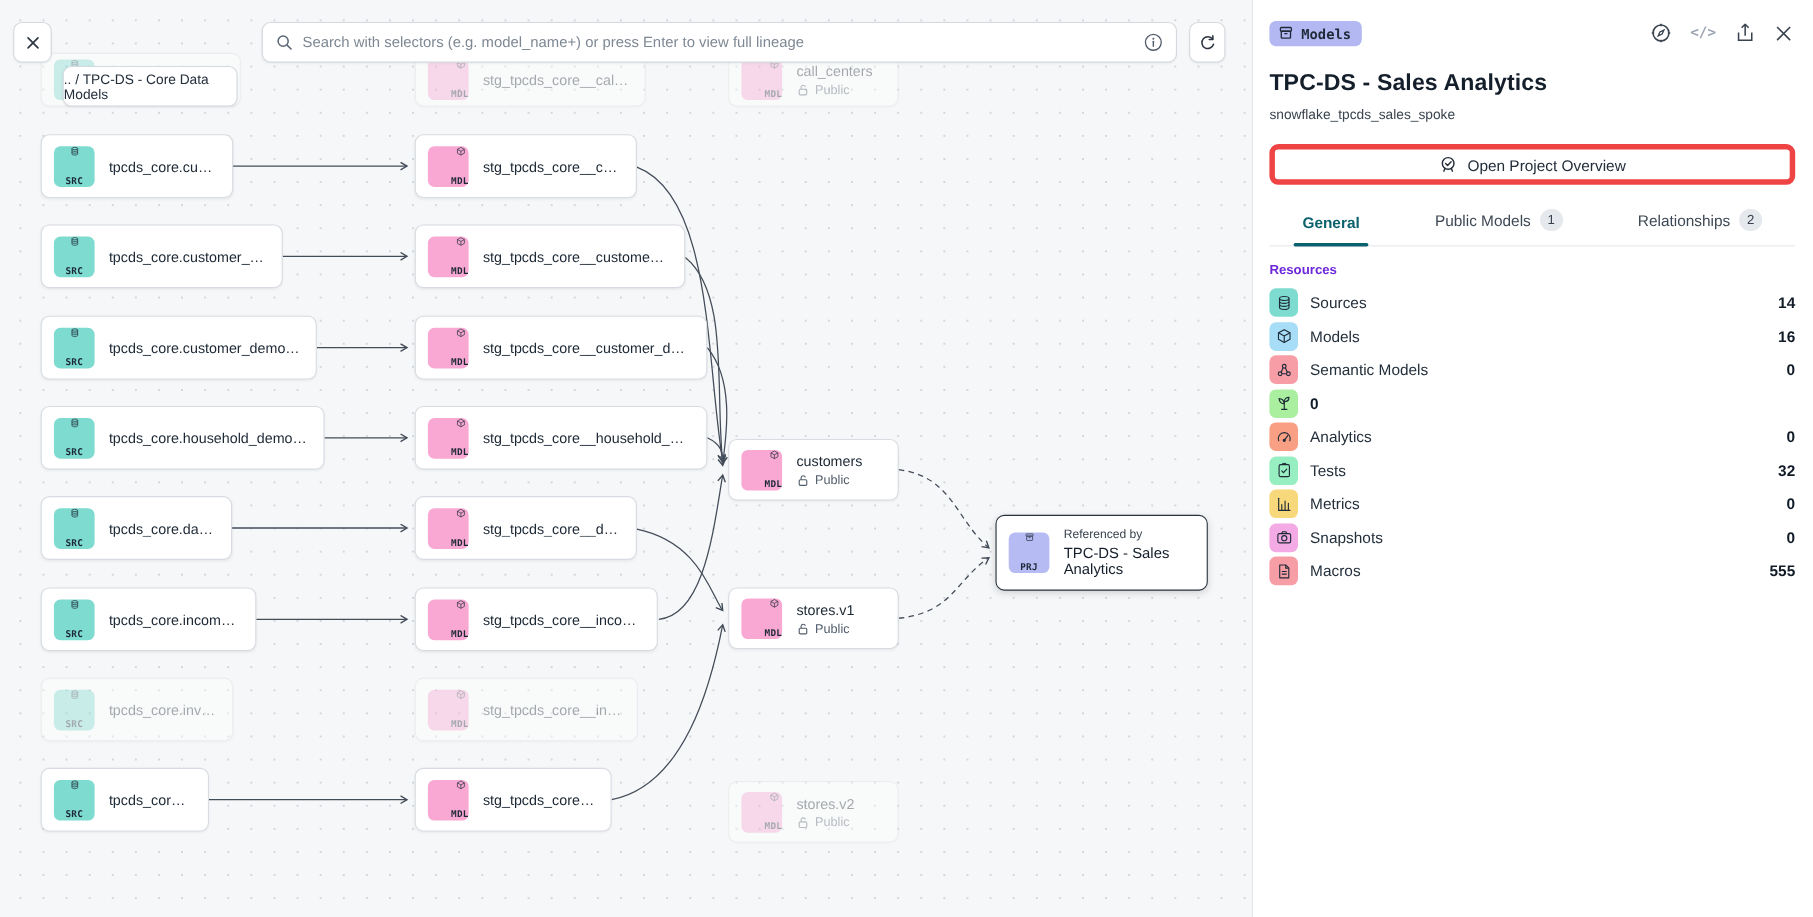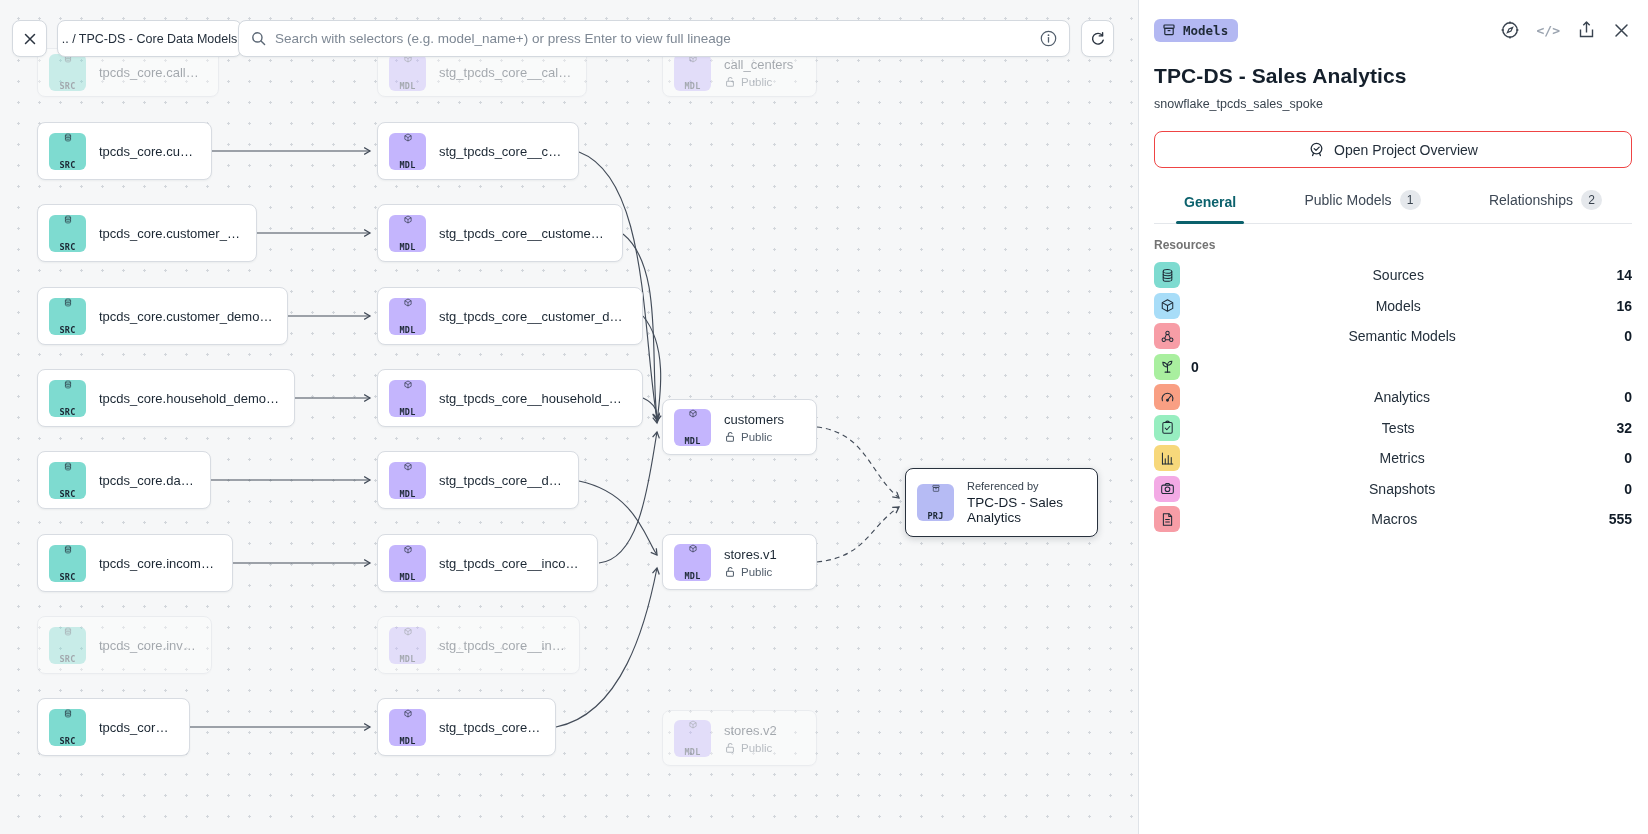--- a/index.html
+++ b/index.html
@@ -17,72 +17,72 @@
 
   .node { position:absolute; z-index:2; background:#fff; border:1px solid #d8dce2;
     border-radius:8px; display:flex; align-items:center; gap:13px;
     padding:0 14px 0 11px; box-shadow:0 1px 2px rgba(22,32,42,.05); cursor:pointer; }
   .node.faded { opacity:.38; }
   .node.selected { border:1.8px solid #28313d; box-shadow:0 2px 7px rgba(22,32,42,.18); }
   .kindbox { width:37px; height:37px; border-radius:6px; flex:none;
     display:flex; flex-direction:column; align-items:center; justify-content:center; }
   .kindbox .k { font:700 8.5px "DejaVu Sans Mono", monospace; color:#1c2835; margin-top:18px; letter-spacing:.2px; }
   .kind-src { background:#7edbd0; }
-  .kind-mdl { background:#c4b5fd; }
+  .kind-mdl { background:#f9a8d4;align-items:flex-end; }
   .kind-prj { background:#b6bbf4;text-align:center; }
   .node .txt { min-width:0; }
   .node .label { font-size:13px; color:#1b2733; white-space:nowrap; overflow:hidden; text-overflow:ellipsis; }
   .node .public { display:flex; align-items:center; gap:5px; font-size:11.5px; color:#515d6a; margin-top:4px; }
   .node .refby { font-size:11px; color:#38434f; margin-bottom:3px; }
   .node .prjname { font-size:13.5px; color:#141f2b; }
 
   
   .toolbar { position:absolute; left:0; top:0; width:100%; z-index:5; }
   .pill { position:absolute; top:20px; background:#fff; border:1px solid #d4d9df;
     border-radius:8px; height:37px; display:flex; align-items:center;
     box-shadow:0 1px 2px rgba(22,32,42,.05); }
   .tool-btn { justify-content:center; cursor:pointer; }
-  .crumb { left:57px; width:185px; justify-content:center;
-    font-size:12.5px; color:#242f3c; cursor:pointer; }
+  .crumb { left:57px; width:159px; justify-content:center;
+    font-size:12.5px; color:#242f3c; cursor:pointer;margin-top:40px; }
   .searchbox { left:238px; width:832px; padding:0 12px; gap:9px; }
   .searchbox input { flex:1; border:none; outline:none; font-size:13.5px;
     font-family:Liberation Sans, sans-serif; color:#2a3542; background:transparent; }
   .searchbox input::placeholder { color:#7e8894; }
 
   
   .panel { width:509px; height:834px; background:#fff; padding:18px 16px 0 15px; position:relative; }
   .panel-head { display:flex; align-items:center; justify-content:space-between; }
   .type-badge { display:inline-flex; align-items:center; gap:7px; background:#b3b8f2;
     color:#1f2a38; border-radius:6px; padding:4px 10px 4px 8px;
     font:600 12.5px "DejaVu Sans Mono", monospace; }
   .head-icons { display:flex; align-items:center; gap:13px; }
   .icon-btn { background:none; border:none; cursor:pointer; padding:2px; display:flex; align-items:center; color:#39434f; }
   .icon-btn.dim { color:#9aa3af; }
   .code-glyph { font:600 13px "DejaVu Sans Mono", monospace; }
 
   .panel-title { font-size:21px; font-weight:700; color:#141f2b; margin-top:22px; letter-spacing:.1px; }
   .panel-sub { font-size:12.5px; color:#39444f; margin-top:9px; }
 
   .overview-btn { margin-top:20px; width:100%; height:37px; background:#fff;
-    border:1px solid #ef4444; border-radius:8px; cursor:pointer;
+    border:5px solid #ef4444; border-radius:8px; cursor:pointer;
     display:flex; align-items:center; justify-content:center; gap:9px;
     font-family:"Liberation Sans",sans-serif; font-size:14px; color:#232e3a; }
 
   .tabs { display:flex; justify-content:space-between; align-items:flex-end;
     margin-top:22px; padding:0 28px 0 28px; border-bottom:1px solid #e4e7eb; }
   .tab { position:relative; display:flex; align-items:center; gap:8px; padding:0 2px 13px 2px;
     font-size:14px; color:#3d4855; cursor:pointer;justify-content:flex-end; }
   .tab.active { color:#0b616c; font-weight:700; }
   .tab.active::after { content:""; position:absolute; left:-6px; right:-6px; bottom:-1px;
     height:3px; background:#0b616c; border-radius:2px; }
   .tab .count-pill { background:#e5e8ec; color:#39434f; font-size:12px; font-weight:400;
     border-radius:10px; min-width:21px; height:20px; display:flex; align-items:center; justify-content:center; padding:0 6px; }
 
-  .res-heading { font-size:12px; font-weight:700; color:#737373; margin:14px 0 8px 0; }
-  .res-row { display:flex; align-items:center; height:30.5px; gap:11px;text-align:center; }
+  .res-heading { font-size:12px; font-weight:700; color:#6d28d9; margin:14px 0 8px 0; }
+  .res-row { display:flex; align-items:center; height:30.5px; gap:11px; }
   .res-iconbox { width:26px; height:26px; border-radius:6px; flex:none;
     display:flex; align-items:center; justify-content:center; color:#1f2b37; }
   .res-label { font-size:14px; color:#232f3b; flex:1; }
   .res-count { font-size:14px; font-weight:700; color:#101b27; }
 
   .svgi { display:flex; align-items:center; justify-content:center; }
 </style>
 </head>
 <body>
 

